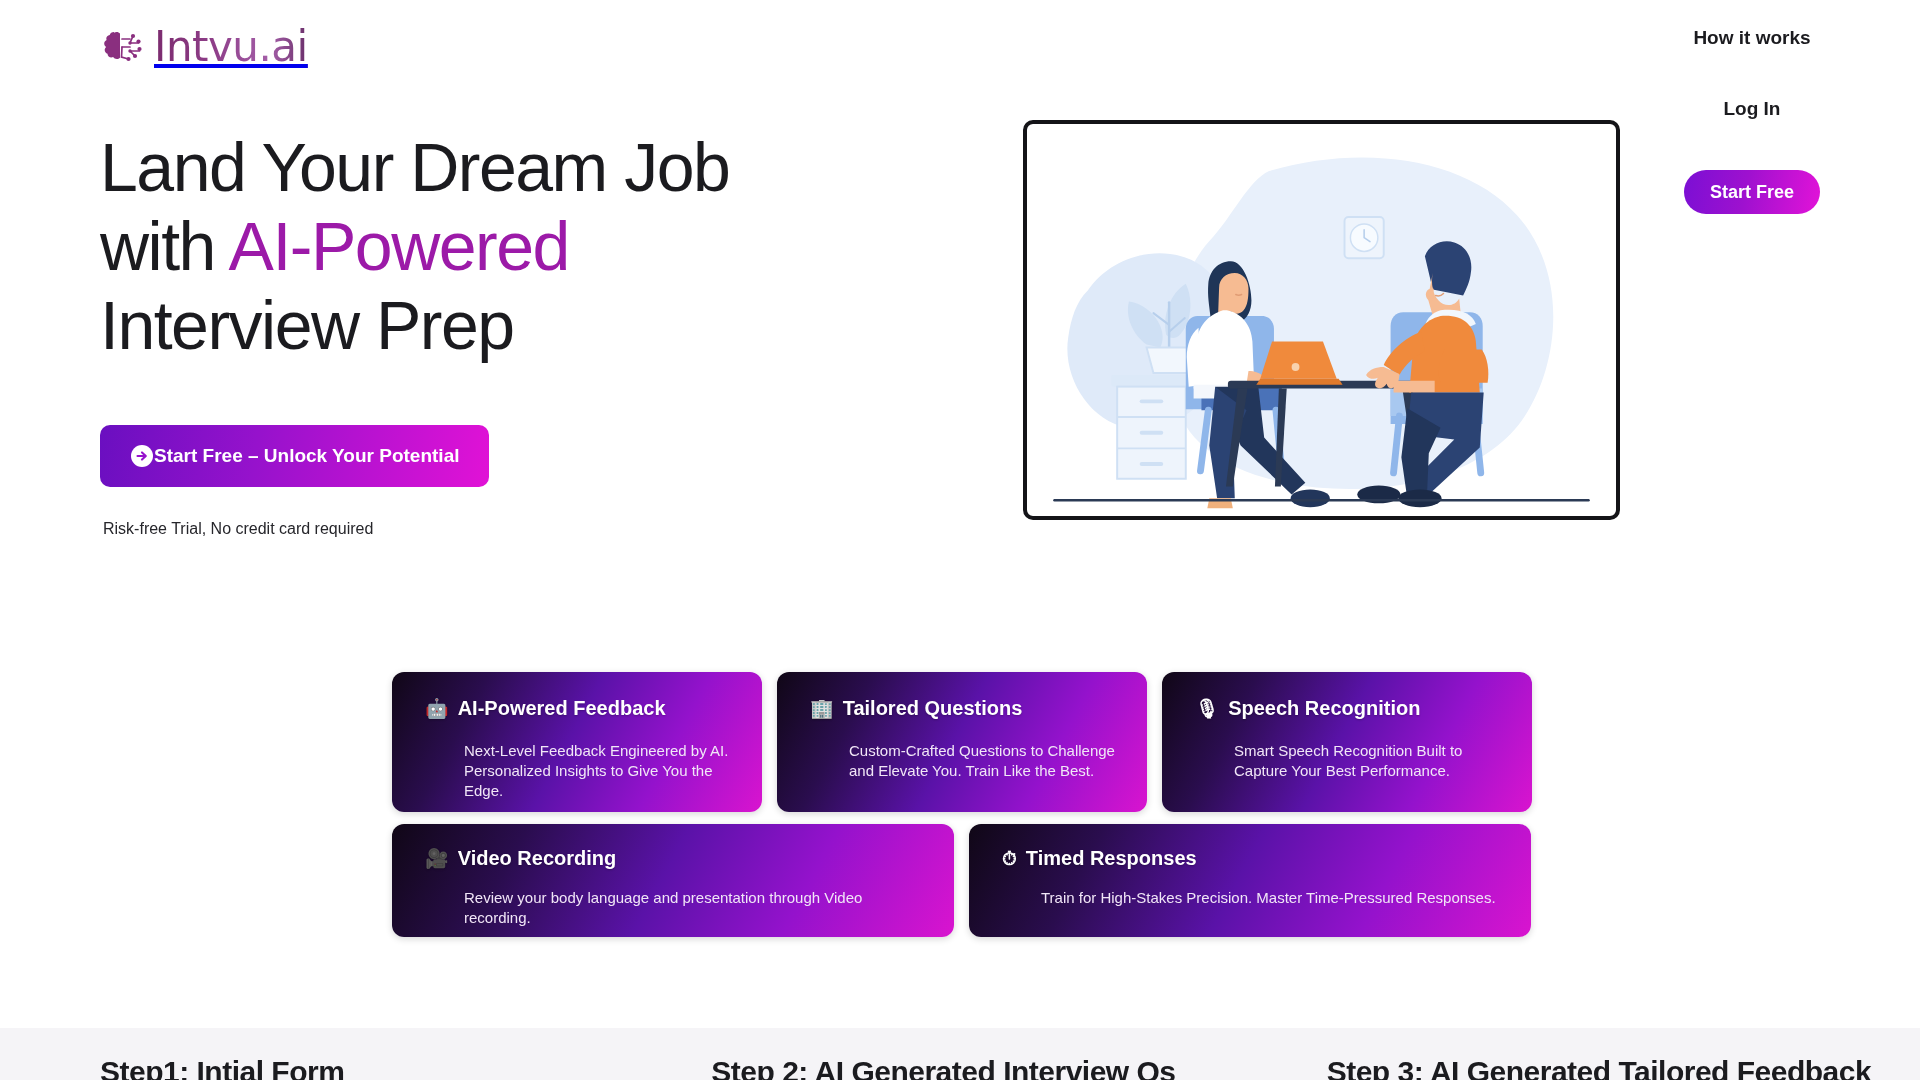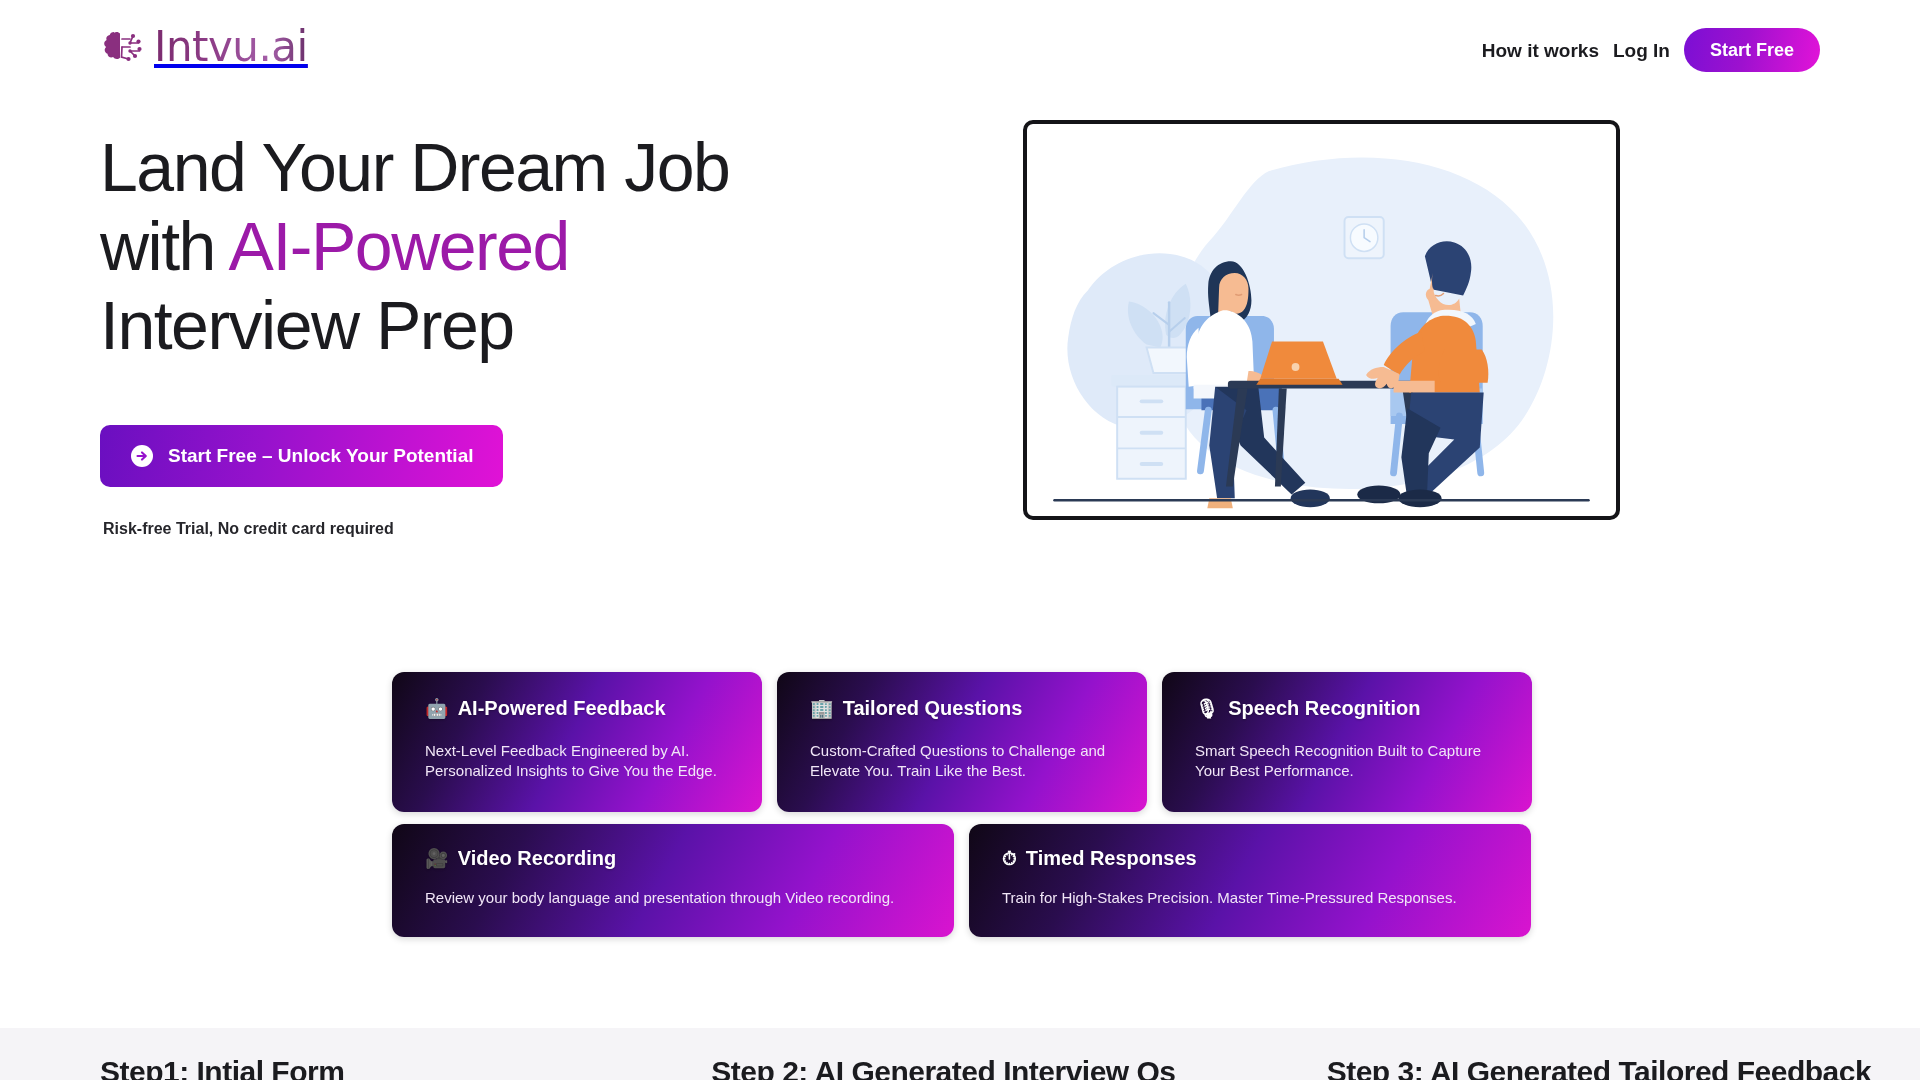--- a/index.html
+++ b/index.html
@@ -22,21 +22,21 @@
   }
   .logo-mark { width: 44px; height: 44px; display: block; }
   .logo-text {
     font-size: 42px; font-weight: 400; letter-spacing: -0.5px;
     background: linear-gradient(90deg,#7b2b6e 0%,#8f3f8a 40%,#a45fa8 75%,#6a2f6a 100%);
     -webkit-background-clip: text; background-clip: text; color: transparent;
     font-family: "DejaVu Sans", sans-serif;
   }
   .nav-right {
     position: absolute; right: 100px; top: 28px;
-    display: flex; align-items: center; gap: 14px;
+    display: flex; align-items: center; gap: 52px; flex-direction: column;
   }
   .nav-link {
     font-size: 19px; font-weight: 700; color: #1b1b1f;
     text-decoration: none; white-space: nowrap; line-height: 1;
   }
   .nav-cta {
     display: inline-flex; align-items: center; justify-content: center;
     height: 44px; padding: 16px 26px; border: none; border-radius: 999px;
     background: linear-gradient(100deg,#7b0fd4 0%,#9e11cf 45%,#e213d8 100%);
     color: #ffffff; font-size: 18px; font-weight: 700; cursor: pointer;
@@ -45,30 +45,30 @@
 
   
   .hero-left { position: absolute; left: 100px; top: 128px; width: 760px; }
   .hero-title {
     font-size: 68px; line-height: 79px; font-weight: 400;
     color: #1b1b1f; letter-spacing: -1.5px;
   }
   .hero-accent { color: #9c1aa8; }
   .hero-cta {
     position: absolute; left: 100px; top: 425px;
-    display: inline-flex; align-items: center; gap: 14px;
+    display: inline-flex; align-items: center; gap: 0;
     height: 62px; padding: 0 30px; border: none; border-radius: 10px;
     background: linear-gradient(100deg,#6a0fc0 0%,#9612cc 40%,#e112d6 100%);
     color: #ffffff; font-size: 19px; font-weight: 700; cursor: pointer;
     font-family: "Liberation Sans", sans-serif; white-space: nowrap;
   }
   .arrow-circle { width: 24px; height: 24px; flex: 0 0 24px; display: block; }
   .hero-note {
     position: absolute; left: 103px; top: 520px;
-    font-size: 16px; color: #26262b; font-weight: 700;
+    font-size: 16px; color: #26262b; font-weight: 400;
   }
 
   
   .hero-frame {
     position: absolute; left: 1023px; top: 120px;
     width: 597px; height: 400px;
     border: 4px solid #141418; border-radius: 10px;
     background: #ffffff; overflow: hidden;
   }
   .hero-frame svg { display: block; width: 100%; height: 100%; }
@@ -96,21 +96,21 @@
   .fcard.sm { width: 370px; height: 140px; padding: 24px 28px 0 33px; }
   .fcard.lg { width: 562px; height: 113px; padding: 22px 28px 0 33px; }
   .fcard-title {
     font-size: 20px; font-weight: 700; display: flex;
     align-items: center; gap: 9px; line-height: 1.2;
     text-shadow: 0 1px 2px rgba(0,0,0,0.25);
   }
   .fcard-title .emo { font-size: 19px; font-family: "DejaVu Sans", sans-serif; }
   .fcard-desc {
     margin-top: 21px; font-size: 15px; line-height: 20px;
-    font-weight: 400; color: #f1e6f7;
+    font-weight: 400; color: #f1e6f7; margin-left: 39px;
   }
   .fcard.lg .fcard-desc { margin-top: 18px; }
 
   
   .steps-band {
     position: absolute; left: 0; top: 1028px; width: 1920px; height: 52px;
     background: #f5f4f7;
   }
   .steps-row {
     position: absolute; left: 0; top: 1055px; width: 1920px; height: 40px;

